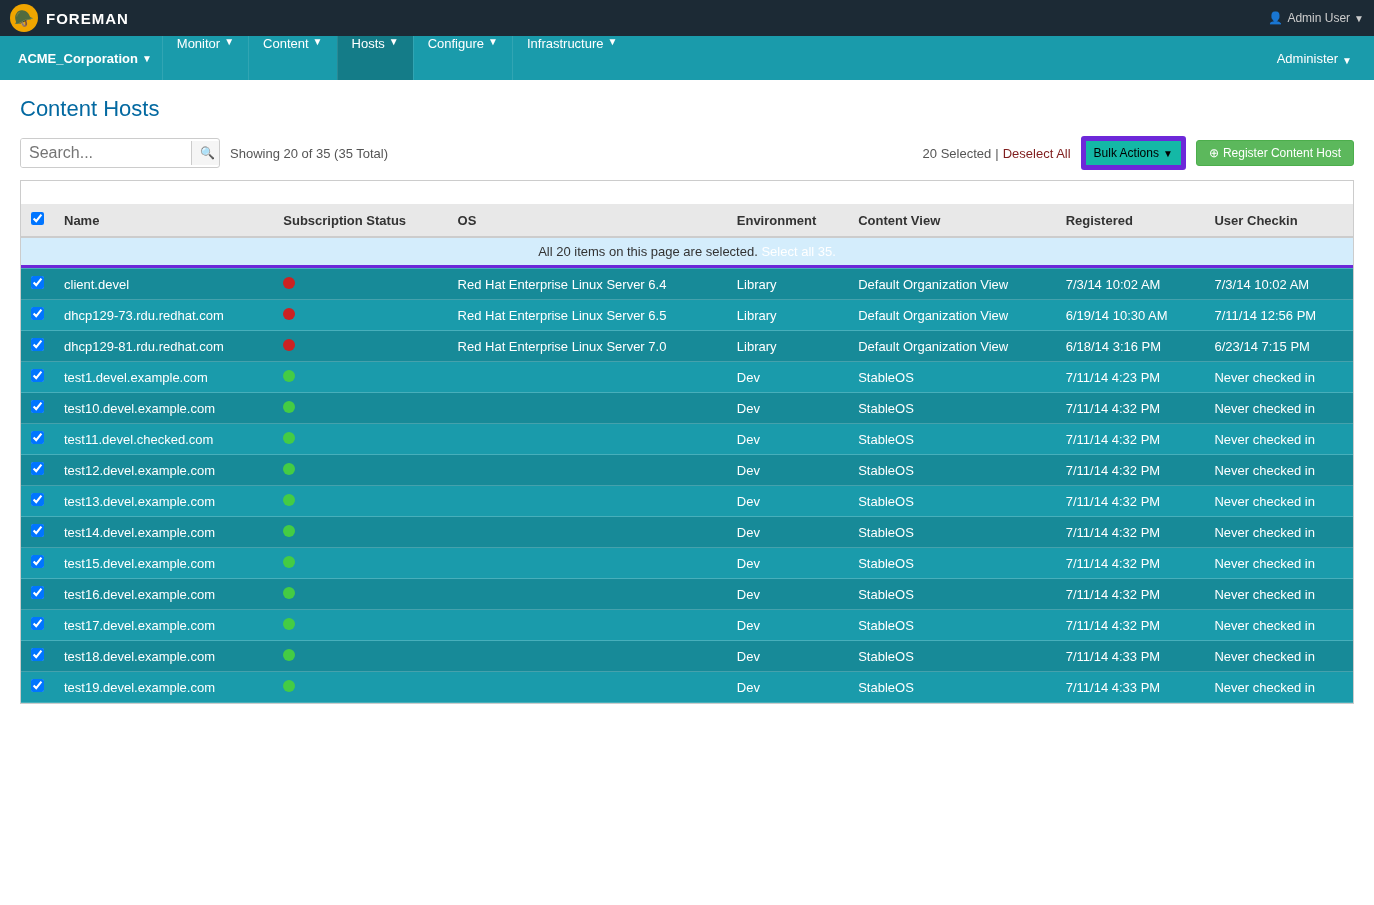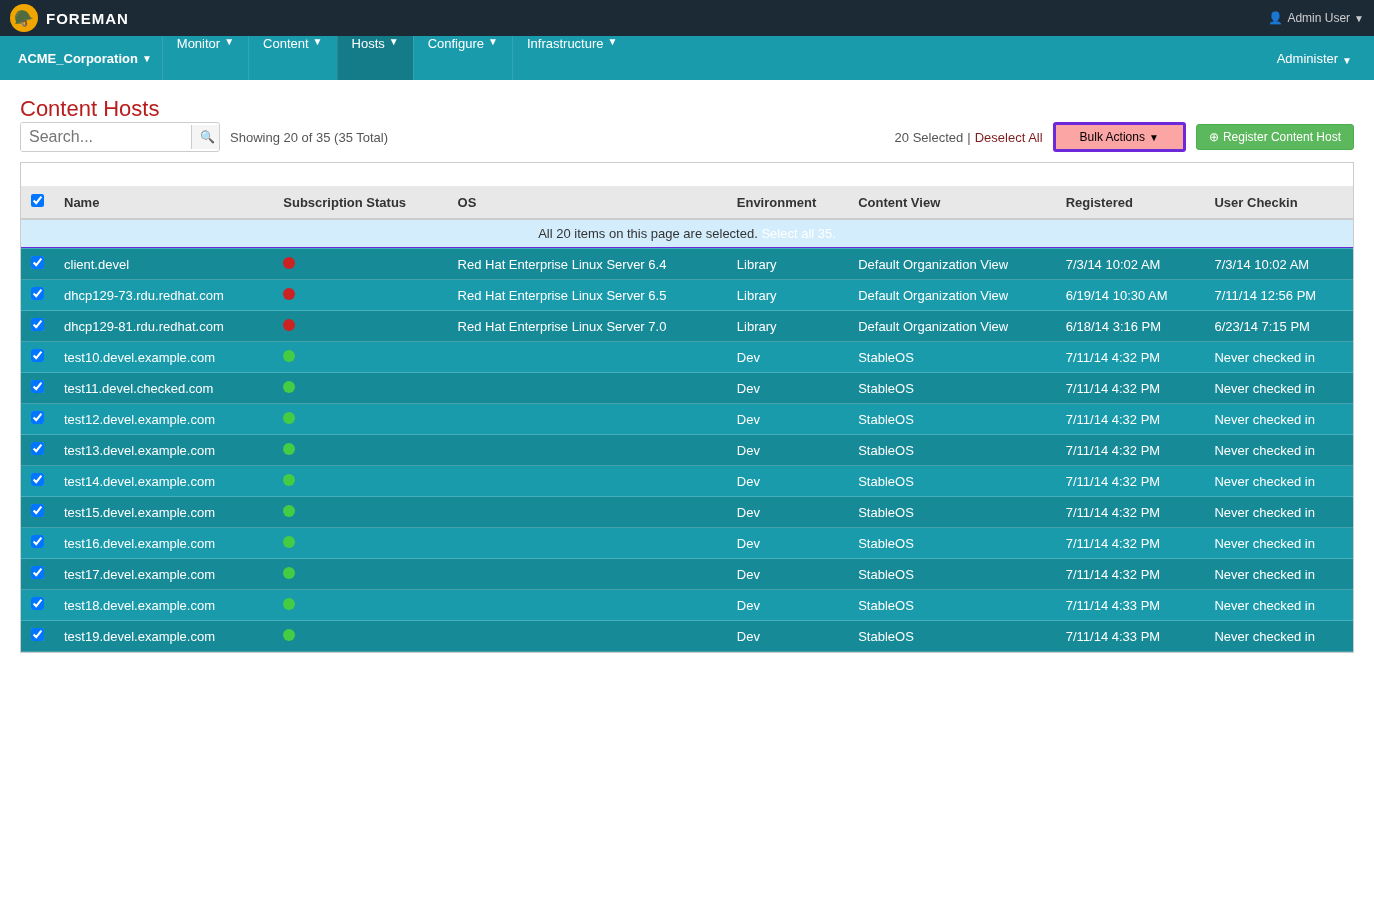--- a/index.html
+++ b/index.html
@@ -57,21 +57,21 @@
       height: 44px;
       display: flex; align-items: flex-start; gap: 4px;
       cursor: pointer;
       border-left: 1px solid rgba(255,255,255,0.1);
     }
     .nav-item-active { background: rgba(0,0,0,0.2); }
     .nav-right { color: #fff; font-size: 13px; padding: 0 14px; display: flex; align-items: flex-end; gap: 4px; cursor: pointer; }
 
     
     .page-content { padding: 16px 20px; }
-    .page-title { font-size: 22px; color: #b91c1c; font-weight: normal; }
+    .page-title { font-size: 22px; color: #0369a1; margin-bottom: 14px; font-weight: normal; }
 
     
     .toolbar {
       display: flex;
       align-items: center;
       margin-bottom: 10px;
       gap: 10px;
     }
     .search-box {
       display: flex; align-items: center;
@@ -92,24 +92,24 @@
       border: none;
       border-left: 1px solid #ccc;
       padding: 5px 8px;
       cursor: pointer;
       font-size: 12px;
     }
     .showing-text { color: #555; font-size: 13px; flex: 1; }
     .selected-info { color: #555; font-size: 13px; display: flex; align-items: center; gap: 4px; }
     .deselect-link { color: #7f1d1d; cursor: pointer; text-decoration: none; }
     .bulk-actions-btn {
-      background: #fca5a5;
-      border: 3px solid #6d28d9;
+      background: #14b8a6;
+      border: 5px solid #6d28d9;
       border-radius: 3px;
-      padding: 5px 24px;
+      padding: 5px 8px;
       font-size: 12px;
       cursor: pointer;
       display: flex; align-items: center; gap: 4px;
     }
     .register-btn {
       background: #5cb85c;
       border: 1px solid #4cae4c;
       border-radius: 3px;
       padding: 5px 12px;
       font-size: 12px;
@@ -131,21 +131,21 @@
       padding: 8px 10px;
       text-align: left;
       font-weight: bold;
       color: #333;
     }
     .hosts-table thead th:first-child { width: 30px; }
 
     
     .selection-banner {
       background: #d4edfc;
-      border-bottom: 1px solid #6d28d9;
+      border-bottom: 3px solid #6d28d9;
       text-align: center;
       padding: 6px;
       color: #333;
       font-size: 13px;
     }
     .selection-banner a { color: #0078c8; cursor: pointer; text-decoration: none; }
 
     .hosts-table tbody tr {
       background: #1a9bab;
       border-bottom: 1px solid rgba(255,255,255,0.2);
@@ -310,20 +310,30 @@
               <td><a href="#">dhcp129-81.rdu.redhat.com</a></td>
               <td><span class="status-dot status-red"></span></td>
               <td>Red Hat Enterprise Linux Server 7.0</td>
               <td>Library</td>
               <td>Default Organization View</td>
               <td>6/18/14 3:16 PM</td>
               <td>6/23/14 7:15 PM</td>
             </tr>
             <tr>
               <td class="checkbox-cell"><input type="checkbox" checked="" style=""></td>
+              <td><a href="#">test1.devel.example.com</a></td>
+              <td><span class="status-dot status-green"></span></td>
+              <td></td>
+              <td>Dev</td>
+              <td>StableOS</td>
+              <td>7/11/14 4:23 PM</td>
+              <td>Never checked in</td>
+            </tr>
+            <tr>
+              <td class="checkbox-cell"><input type="checkbox" checked="" style=""></td>
               <td><a href="#">test10.devel.example.com</a></td>
               <td><span class="status-dot status-green"></span></td>
               <td></td>
               <td>Dev</td>
               <td>StableOS</td>
               <td>7/11/14 4:32 PM</td>
               <td>Never checked in</td>
             </tr>
             <tr>
               <td class="checkbox-cell"><input type="checkbox" checked="" style=""></td>

